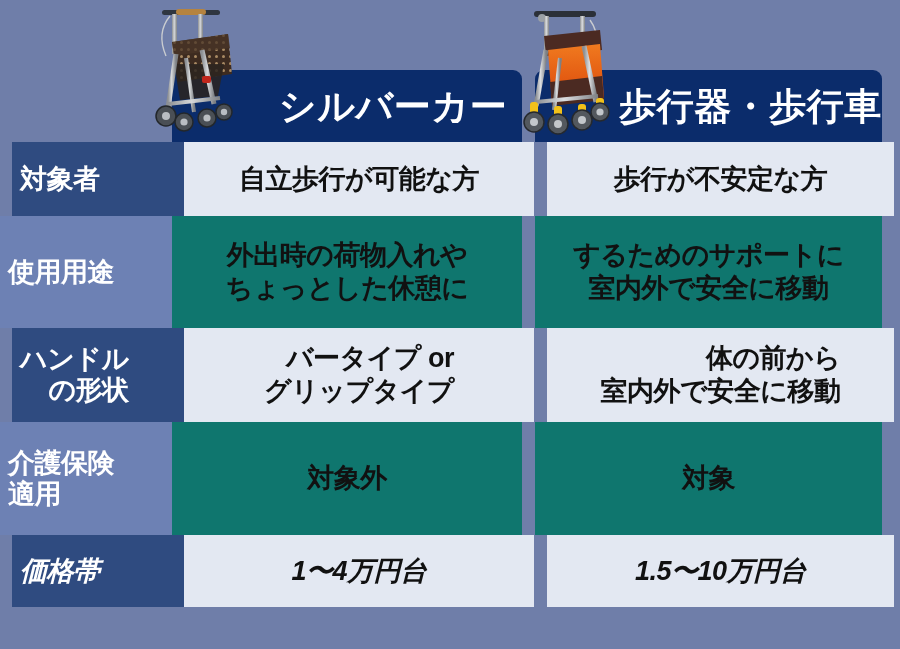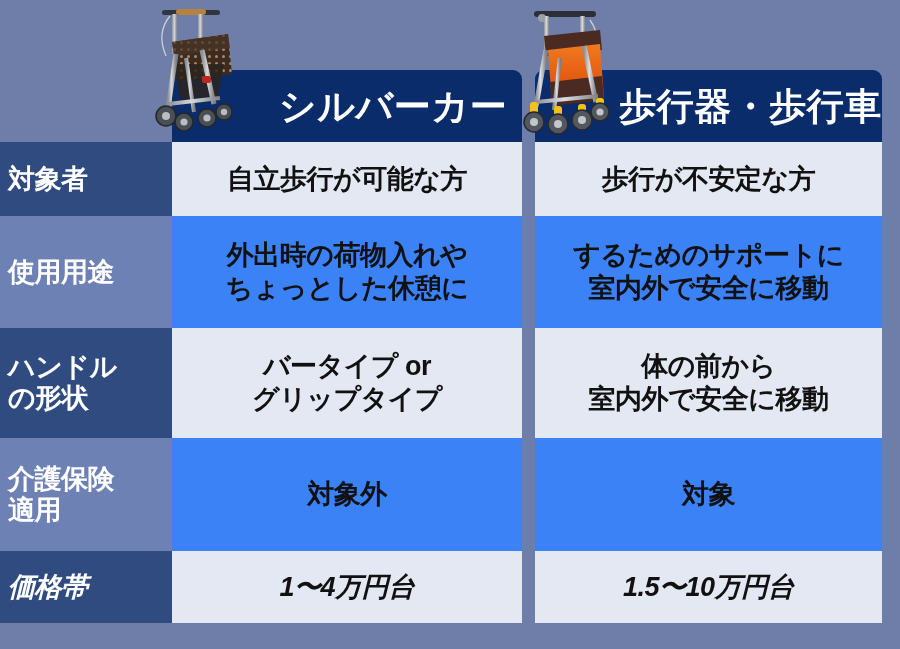--- a/index.html
+++ b/index.html
@@ -80,21 +80,21 @@
     flex: 0 0 172px;
     display: flex;
     align-items: center;
     color: #ffffff;
     font-size: 27px;
     font-weight: bold;
     line-height: 1.14;
     padding-left: 8px;
     letter-spacing: -0.5px;
   }
-  .row-label.dark  { background: #2f4b80; }
+  .row-label.dark  { background: #2f4b80; margin-left: 12px; }
   .row-label.light { background: #6d81b4; }
 
   .gap-col {
     flex: 0 0 13px;
     background: transparent;
   }
 
   .row-cell {
     flex: 0 0 350px;
     display: flex;
@@ -103,28 +103,28 @@
     text-align: center;
     color: #111111;
     font-size: 27px;
     font-weight: bold;
     line-height: 1.22;
     letter-spacing: -0.5px;
     padding: 8px 6px;
   }
   .row-cell.right-cell { flex: 0 0 347px; }
   .row-cell.tint  { background: #e3e8f2; }
-  .row-cell.plain { background: #3b82f6; }
+  .row-cell.plain { background: #0f766e; }
 
   .row-tail { flex: 1 1 auto; background: transparent; }
 
   
   #row-0 .row-label, #row-0 .row-cell { height: 74px; }
   #row-1 .row-label, #row-1 .row-cell { height: 112px; }
-  #row-2 .row-label, #row-2 .row-cell { height: 110px; }
+  #row-2 .row-label, #row-2 .row-cell { height: 94px; text-align: right; }
   #row-3 .row-label, #row-3 .row-cell { height: 113px; }
   #row-4 .row-label, #row-4 .row-cell { height: 72px; font-style: italic; }
 
   .cell-text { display: block; }
   .cell-line { display: block; }
 </style>
 </head>
 <body>
 
 <div id="header-zone">

